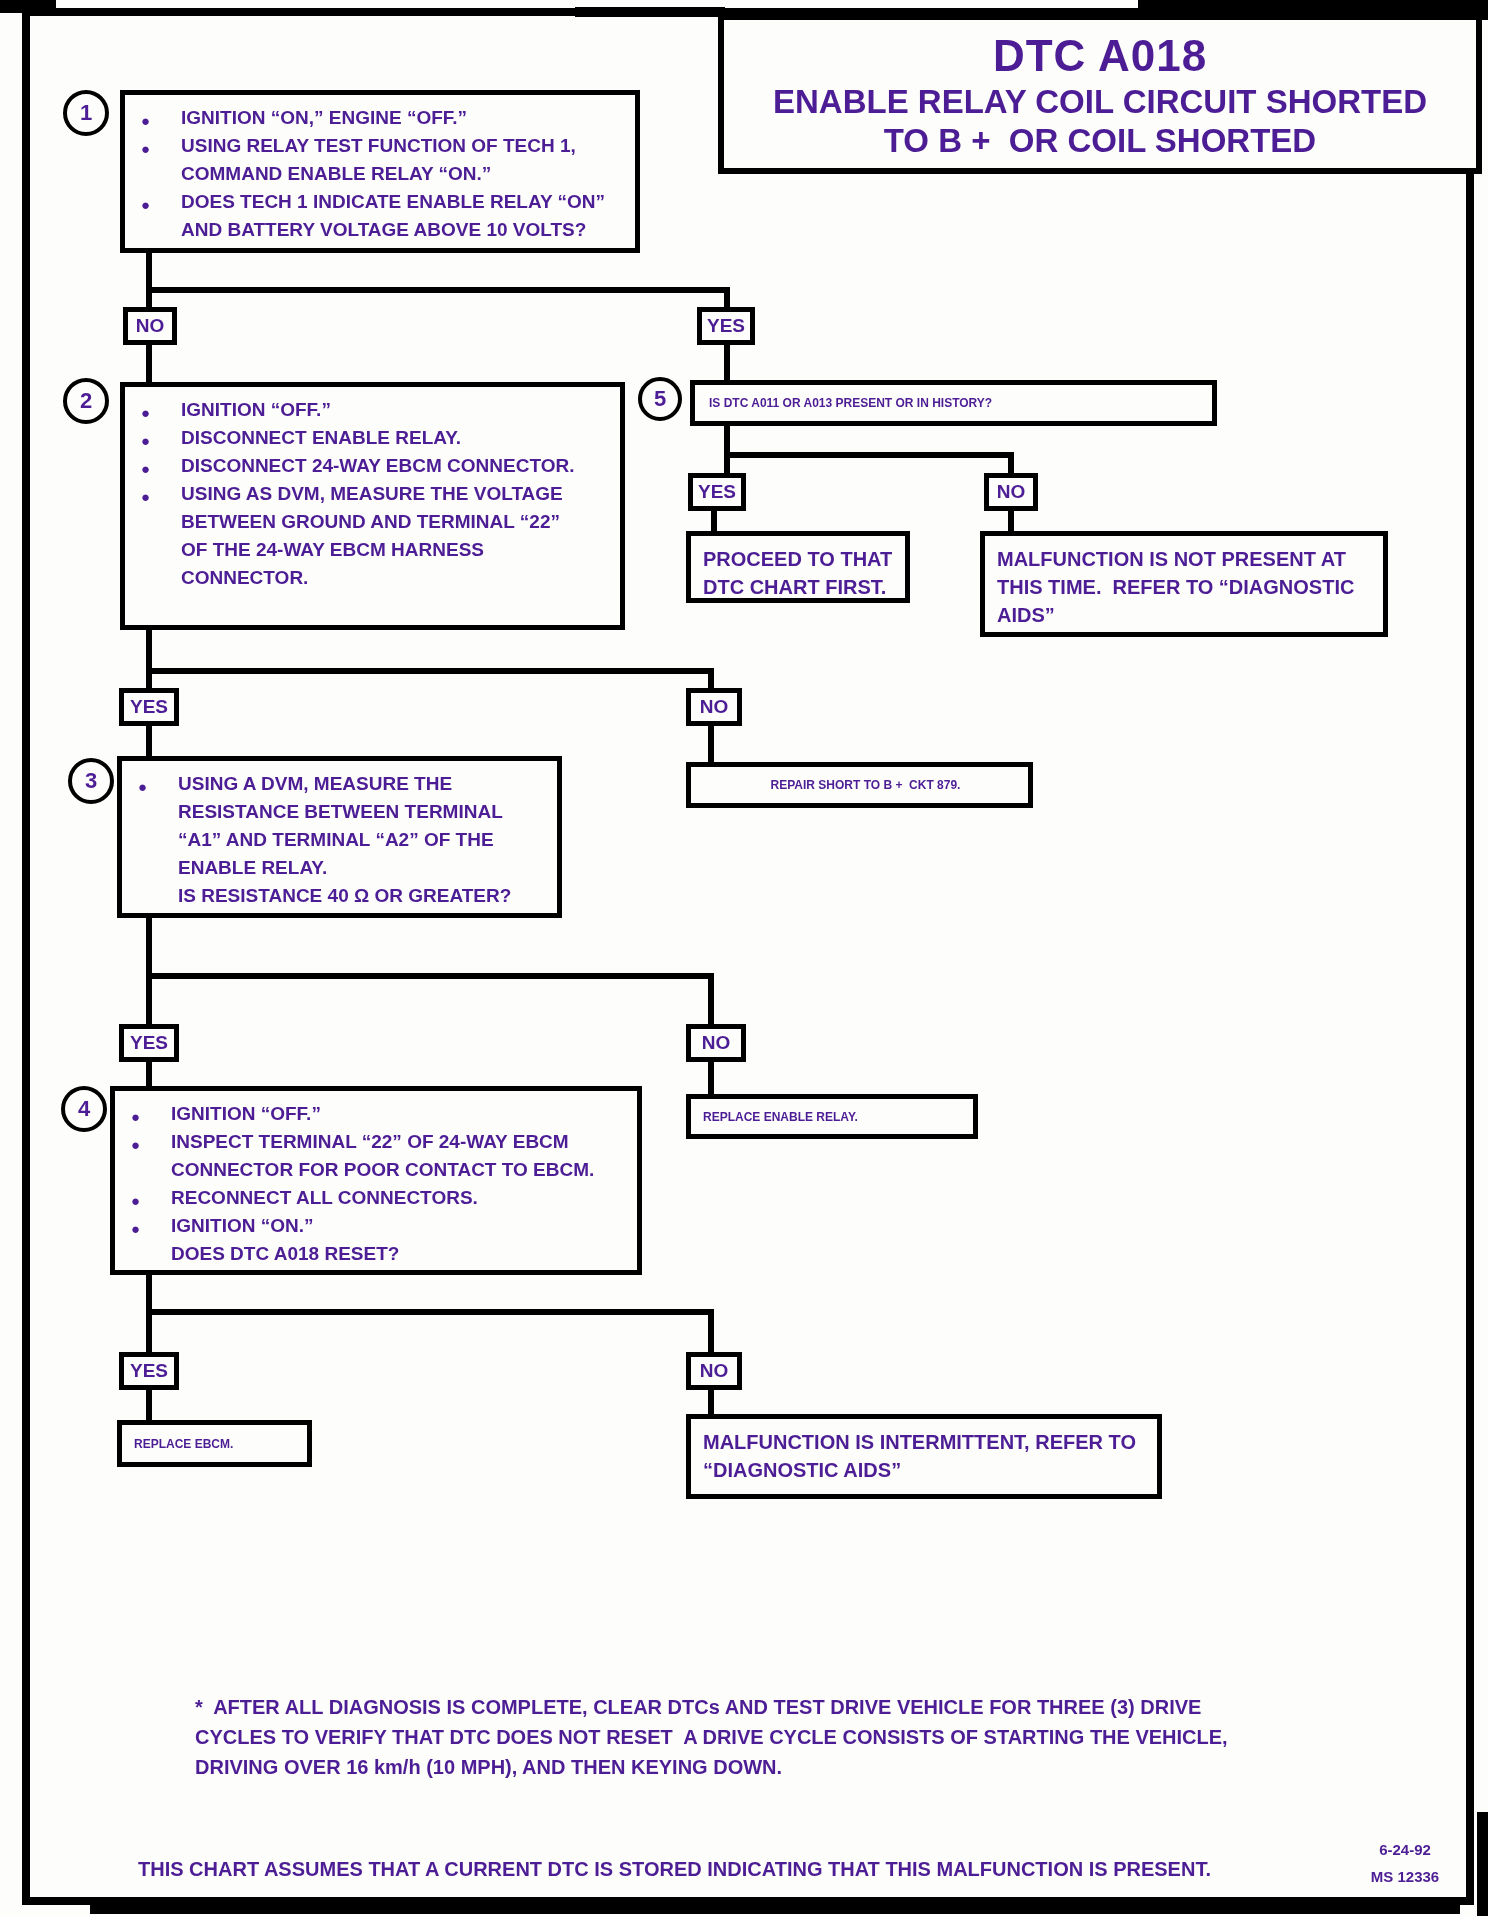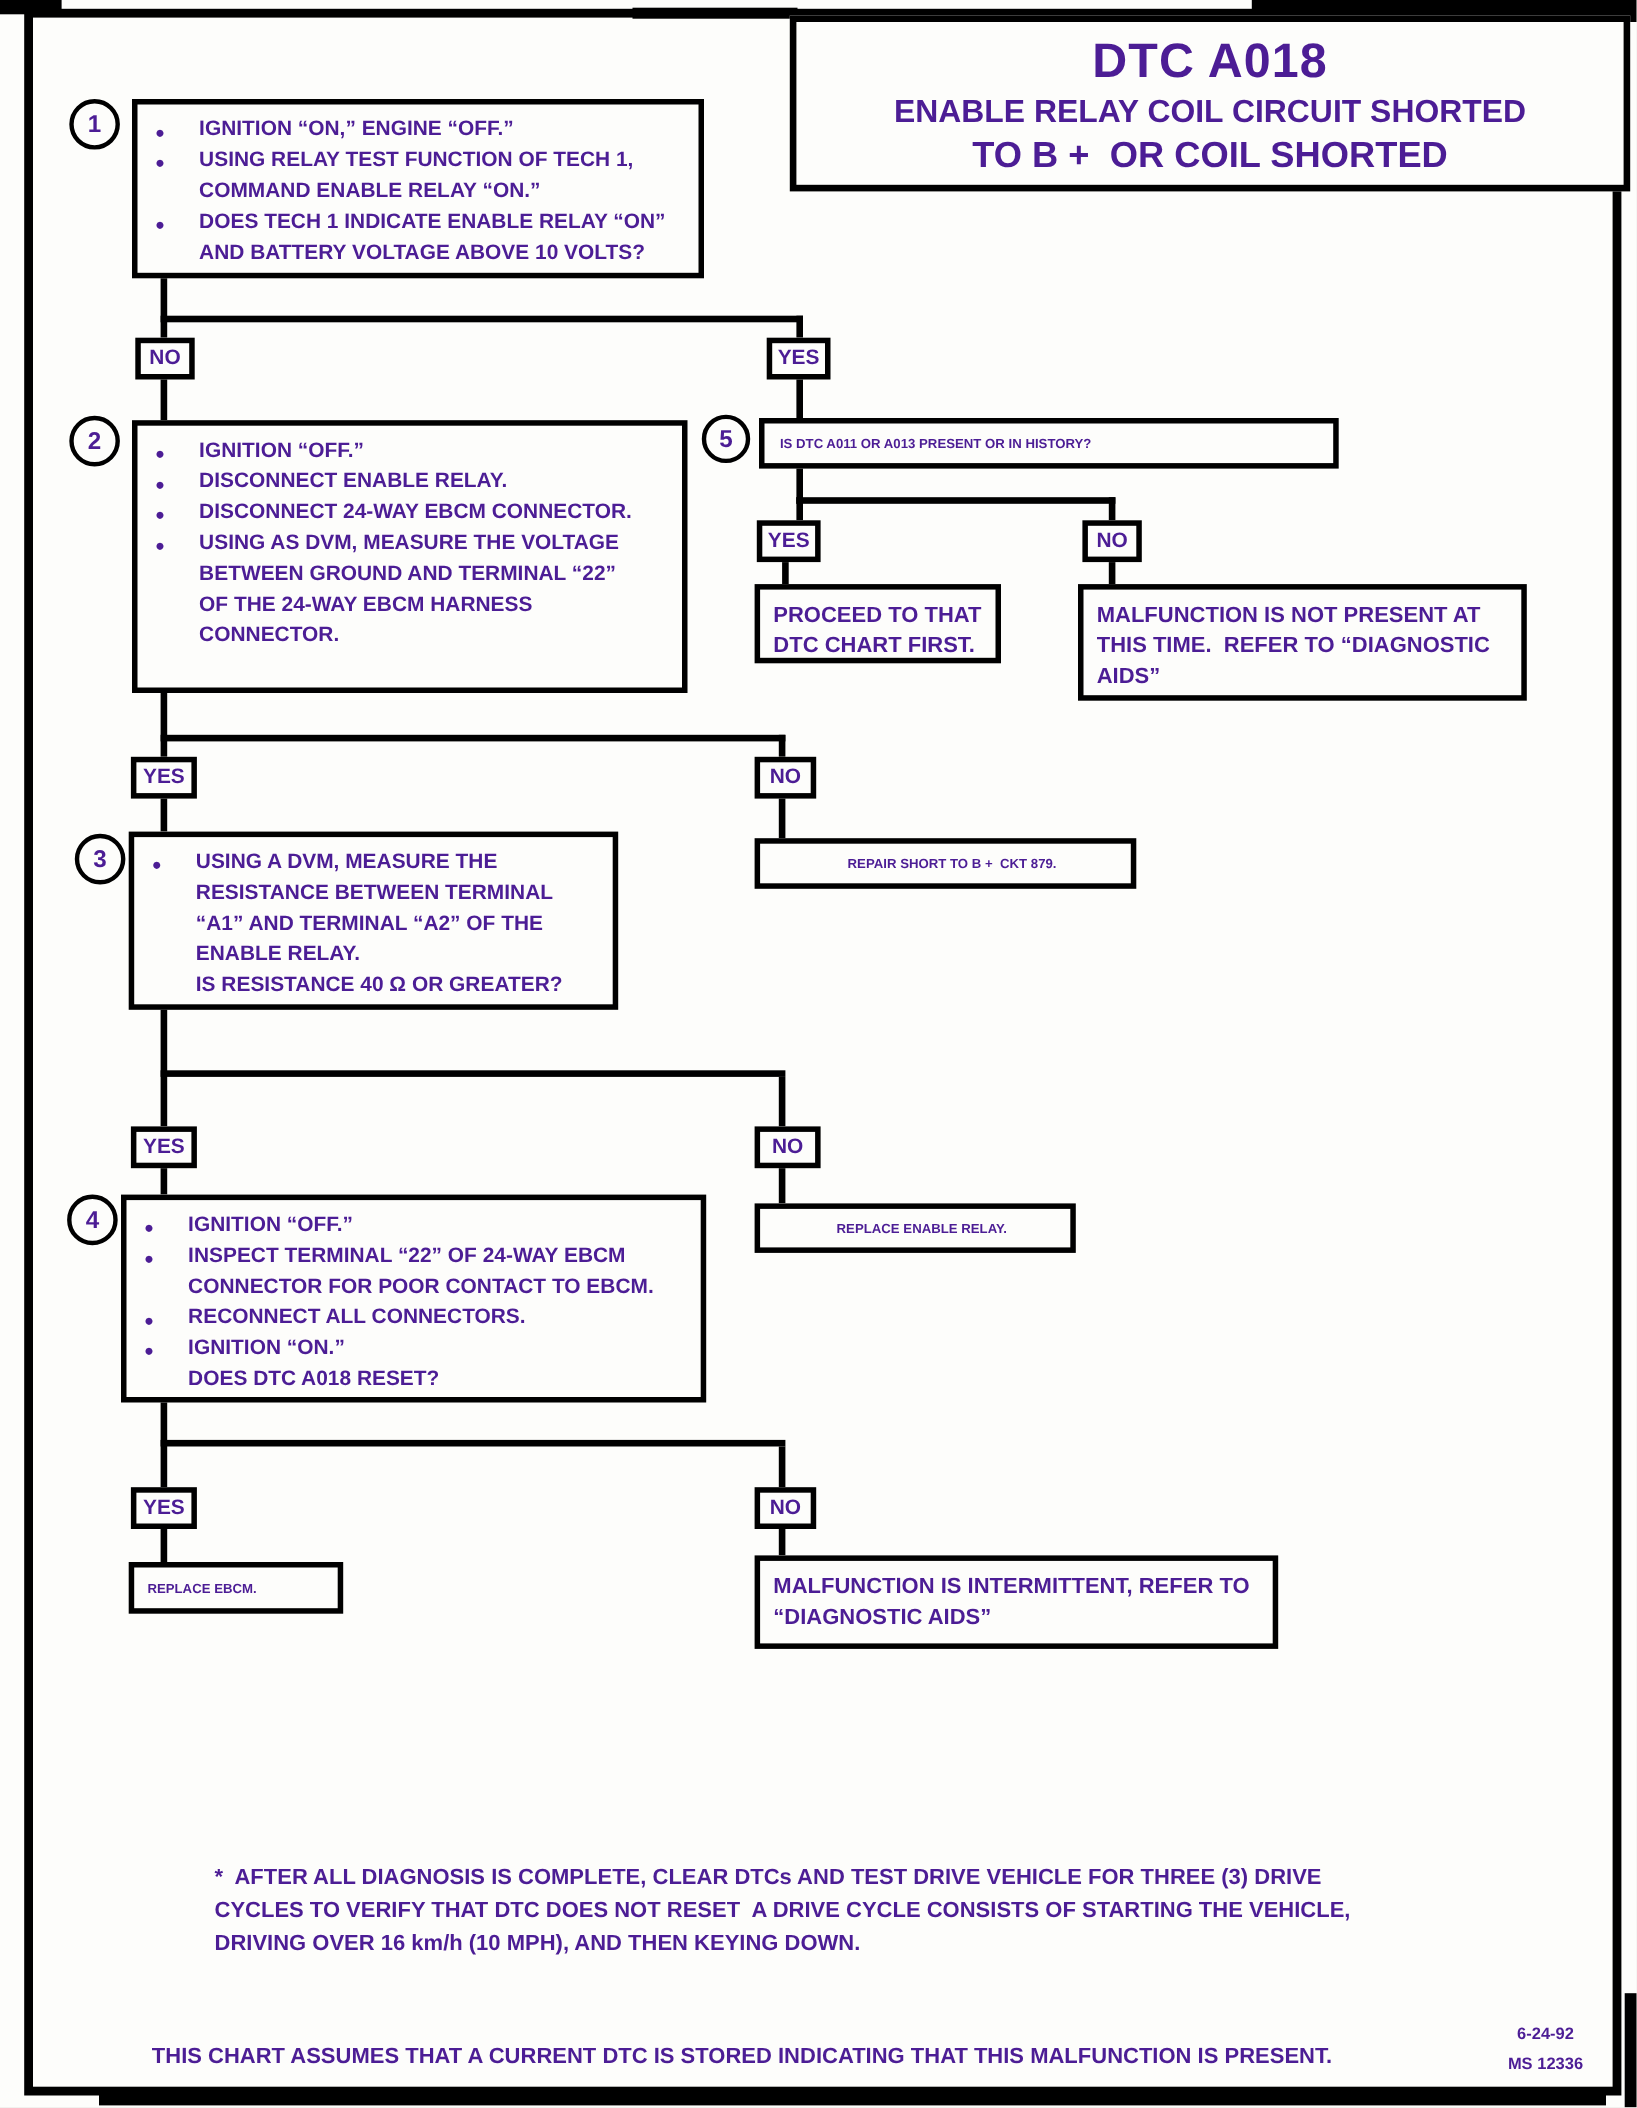--- a/index.html
+++ b/index.html
@@ -4,21 +4,21 @@
 <style>
   html,body{margin:0;padding:0;background:#e8e8e4;}
   .page{position:relative;width:1488px;height:1916px;background:#fdfdfb;overflow:hidden;
         font-family:"Liberation Sans",sans-serif;font-weight:700;color:#4c1d95;}
   .pborder{position:absolute;left:22px;top:8px;width:1452px;height:1897px;
            border:8px solid #000;box-sizing:border-box;}
   .titlebox{position:absolute;left:718px;top:14px;width:764px;height:160px;
             border:6px solid #000;box-sizing:border-box;background:#fdfdfb;
             text-align:center;padding-top:10px;}
   .t1{font-size:44px;line-height:52px;letter-spacing:1px;white-space:pre;}
-  .t2{font-size:29px;line-height:40px;white-space:pre;}
+  .t2{font-size:33px;line-height:40px;white-space:pre;}
   .t3{font-size:33px;line-height:38px;white-space:pre;}
   .box{position:absolute;border:5px solid #000;box-sizing:border-box;background:#fdfdfb;}
   .stepbox{padding:9px 6px 6px 0;}
   .ln{font-size:19px;line-height:28px;white-space:pre;padding-left:56px;position:relative;}
   .ln.b::before{content:"●";position:absolute;left:16px;top:3px;font-size:15px;}
   .qbox{display:flex;align-items:center;padding-left:14px;font-size:12px;white-space:pre;}
   .rbox{padding:9px 10px 6px 12px;}
   .rln{font-size:20px;line-height:28px;white-space:pre;}
   .yn{position:absolute;border:5px solid #000;box-sizing:border-box;background:#fdfdfb;
       display:flex;align-items:center;justify-content:center;font-size:19px;}
@@ -152,21 +152,21 @@
   <div class="v" style="left:708px;top:979px;height:45px;"></div>
   <div class="yn" style="left:119px;top:1024px;width:60px;height:38px;">
       <span>YES</span>
     </div>
   <div class="yn" style="left:686px;top:1024px;width:60px;height:38px;">
       <span>NO</span>
     </div>
   <div class="v" style="left:146px;top:1062px;height:24px;"></div>
   <div class="v" style="left:708px;top:1062px;height:32px;"></div>
 
-  <div class="box qbox" style="left:686px;top:1094px;width:292px;height:45px;padding-left:12px;justify-content:center;">
+  <div class="box qbox" style="left:686px;top:1094px;width:292px;height:45px;padding-left:12px;">
     <span>REPLACE ENABLE RELAY.</span>
   </div>
 
   <div class="circle" style="left:61px;top:1086px;">
     <span>4</span>
   </div>
   <div class="box stepbox" style="left:110px;top:1086px;width:532px;height:189px;">
     <div class="ln b">IGNITION “OFF.”</div>
     <div class="ln b">INSPECT TERMINAL “22” OF 24-WAY EBCM</div>
     <div class="ln">CONNECTOR FOR POOR CONTACT TO EBCM.</div>

